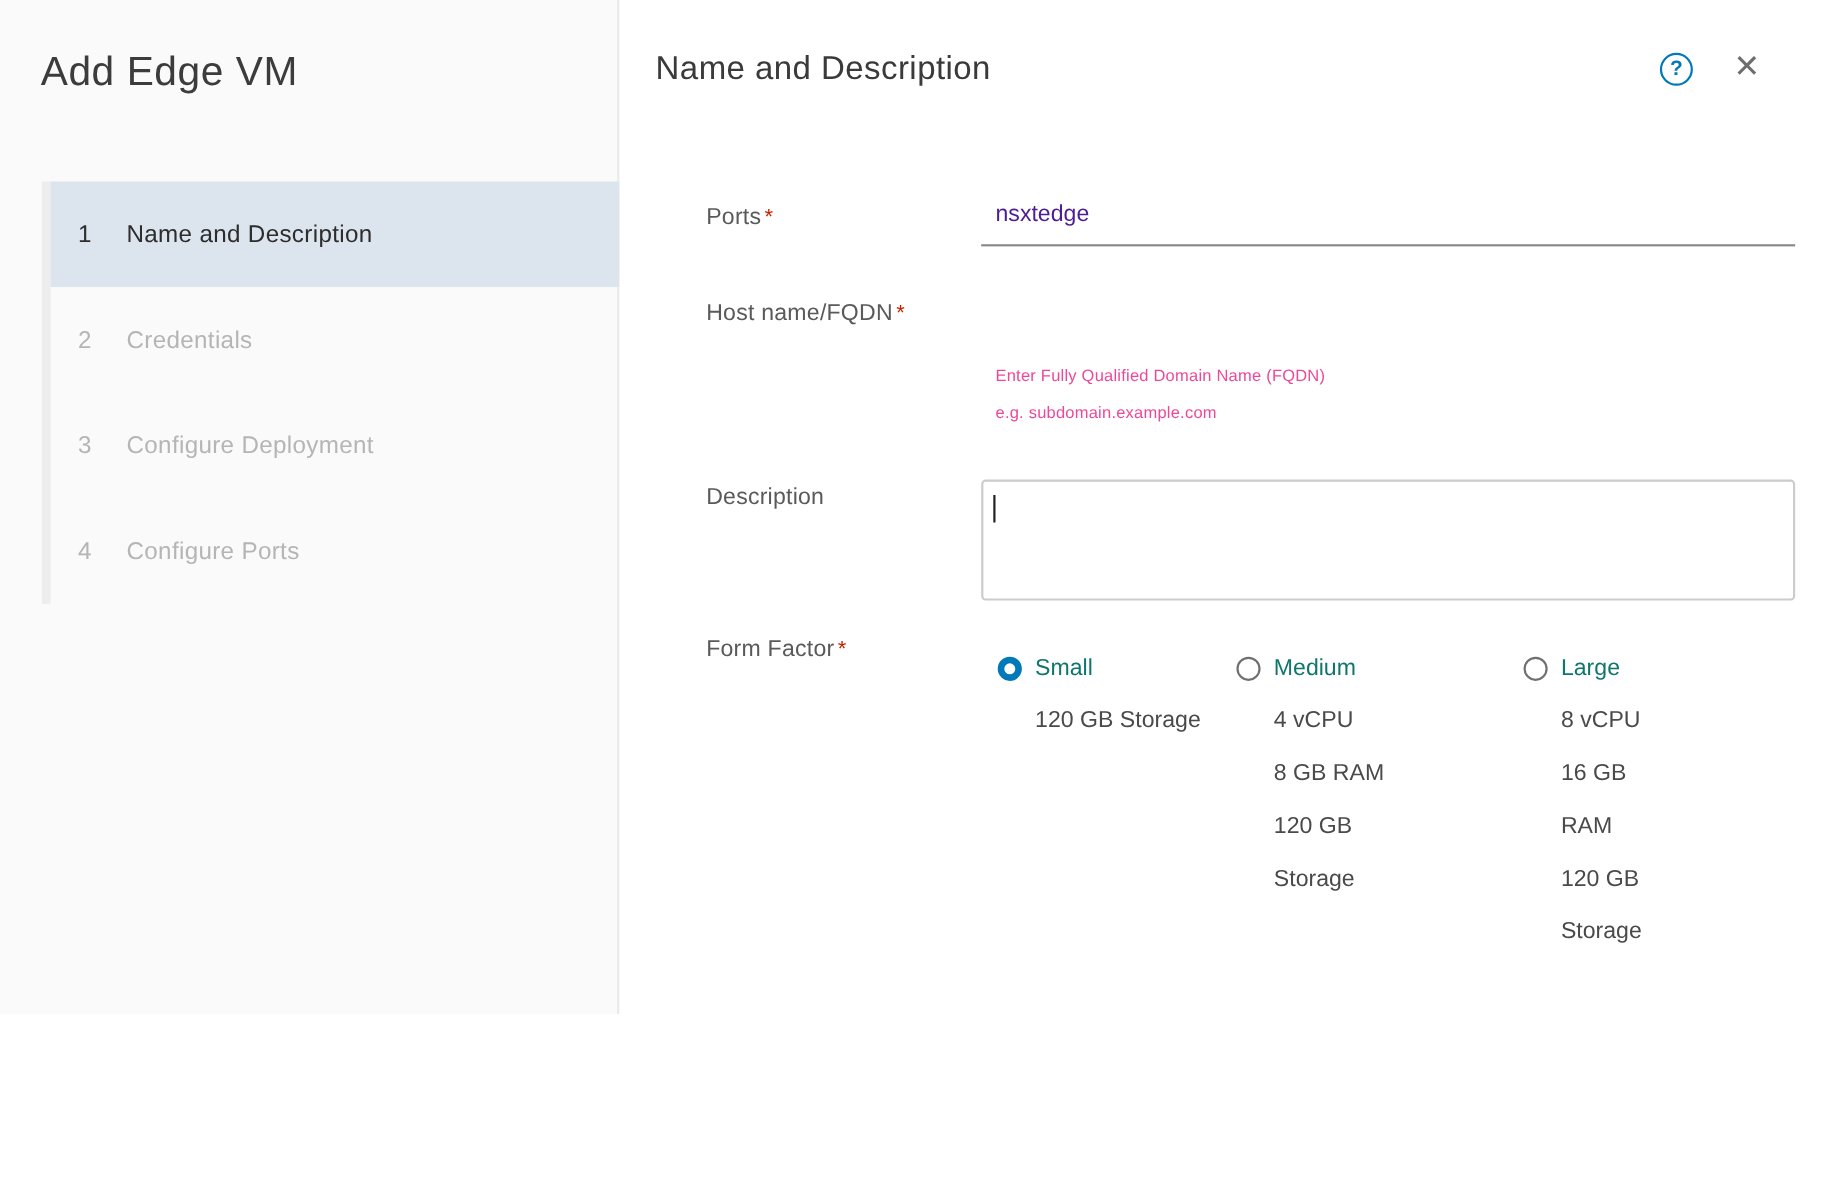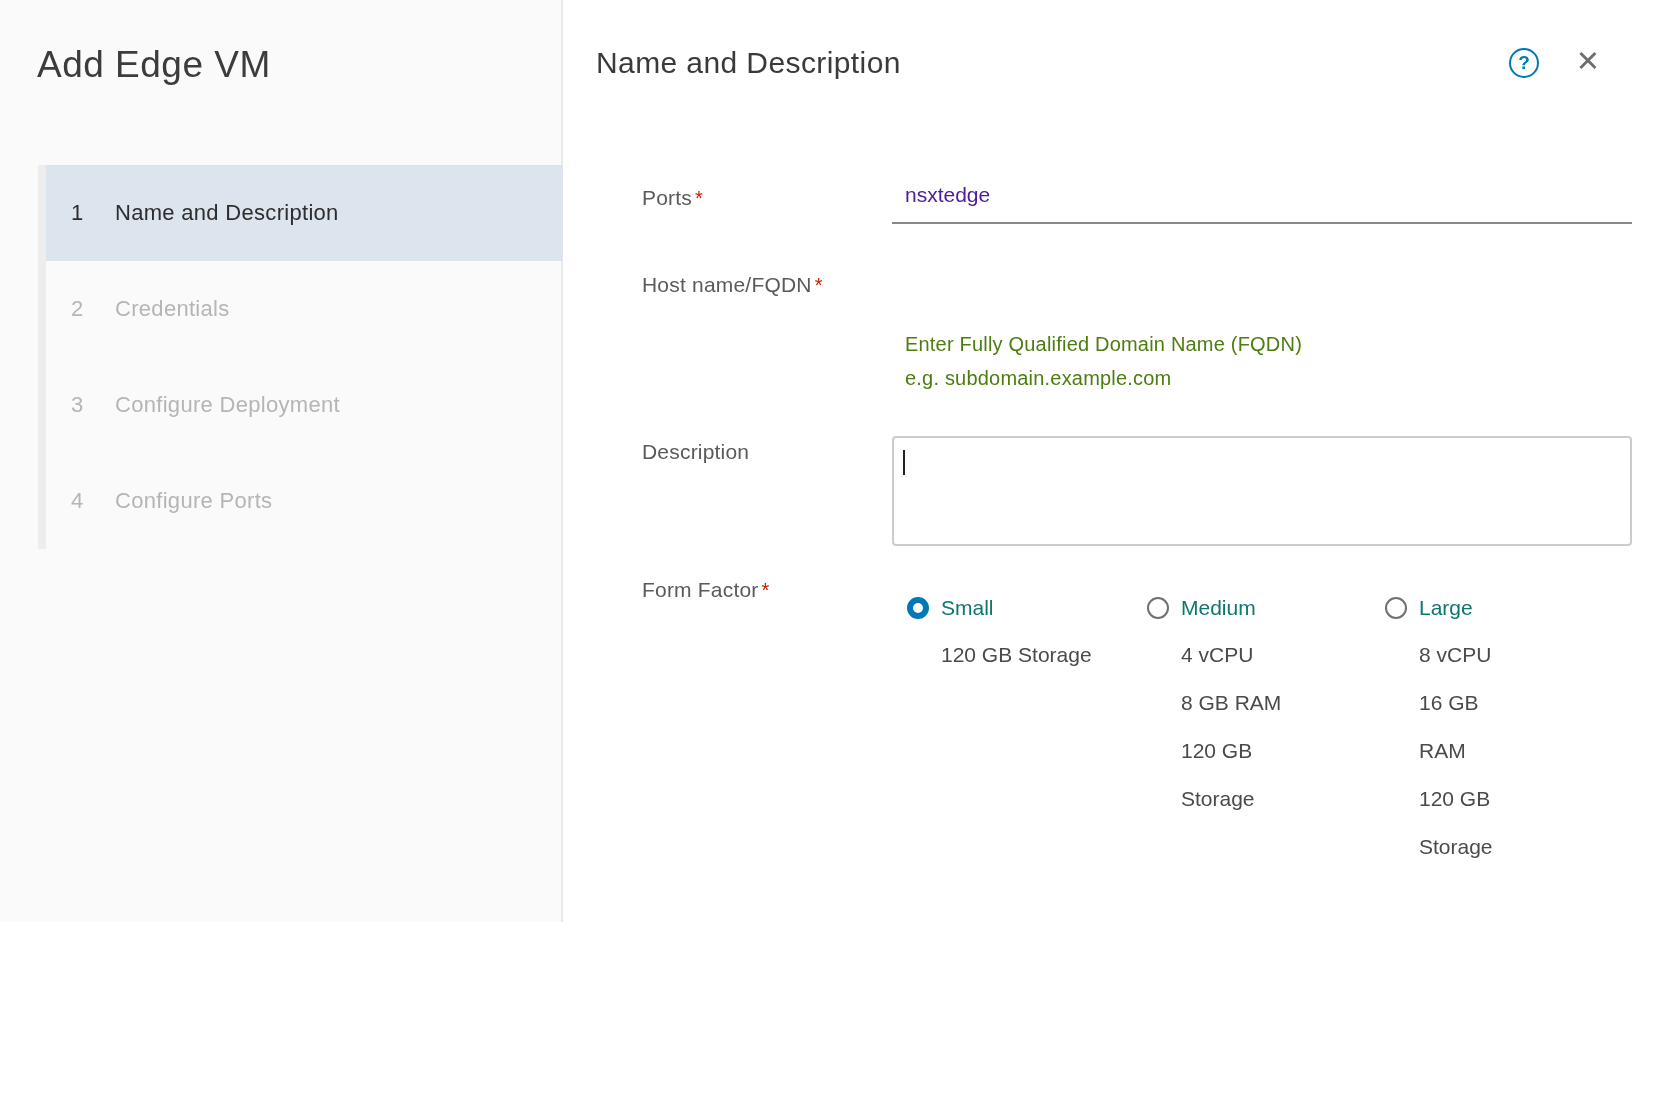--- a/index.html
+++ b/index.html
@@ -48,37 +48,37 @@
   }
 
   .field-label { position:absolute; left:77px; font-size:21px; color:#5a5a5a; letter-spacing:0.2px; }
   .req { color:#c92100; margin-left:3px; font-size:20px; }
 
   .line-input {
     position:absolute; left:327px; width:740px; height:46px;
     border:none; border-bottom:2px solid #8a8a8a; background:transparent;
     font-family:inherit; font-size:21px; color:#4c1d95; padding:0 0 10px 13px; outline:none;
   }
-  .helper { position:absolute; left:340px; font-size:20px; color:#4d7c0f; letter-spacing:0.2px; }
+  .helper { position:absolute; left:340px; font-size:15px; color:#ec4899; letter-spacing:0.2px; }
 
   .desc-area {
     position:absolute; left:327px; top:436px; width:740px; height:110px;
     border:2px solid #cccccc; border-radius:4px; background:#ffffff;
     font-family:inherit; font-size:21px; color:#3c3c3c; padding:12px; resize:none; outline:none;
   }
   .text-cursor {
     position:absolute; left:338px; top:450px; width:2px; height:25px; background:#222;
     animation:blink 1.1s steps(1) infinite;
   }
   @keyframes blink { 50% { opacity:0; } }
 
   
   .ff-option { position:absolute; top:596px; }
   .ff-opt-small  { left:342px; width:235px; }
-  .ff-opt-medium { left:582px; width:235px; }
+  .ff-opt-medium { left:559px; width:235px; }
   .ff-opt-large  { left:820px; width:235px; }
   .ff-head { display:flex; align-items:center; cursor:pointer; }
   .radio {
     width:22px; height:22px; border-radius:50%; background:#fff;
     border:2px solid #707070; flex:0 0 auto;
   }
   .radio.checked { border:6px solid #0079b8; }
   .ff-label { margin-left:12px; font-size:21px; color:#0f766e; }
   .ff-specs { margin:11px 0 0 34px; font-size:21px; color:#4a4a4a; line-height:48px; }
   .ff-specs.narrow { width:112px; }

